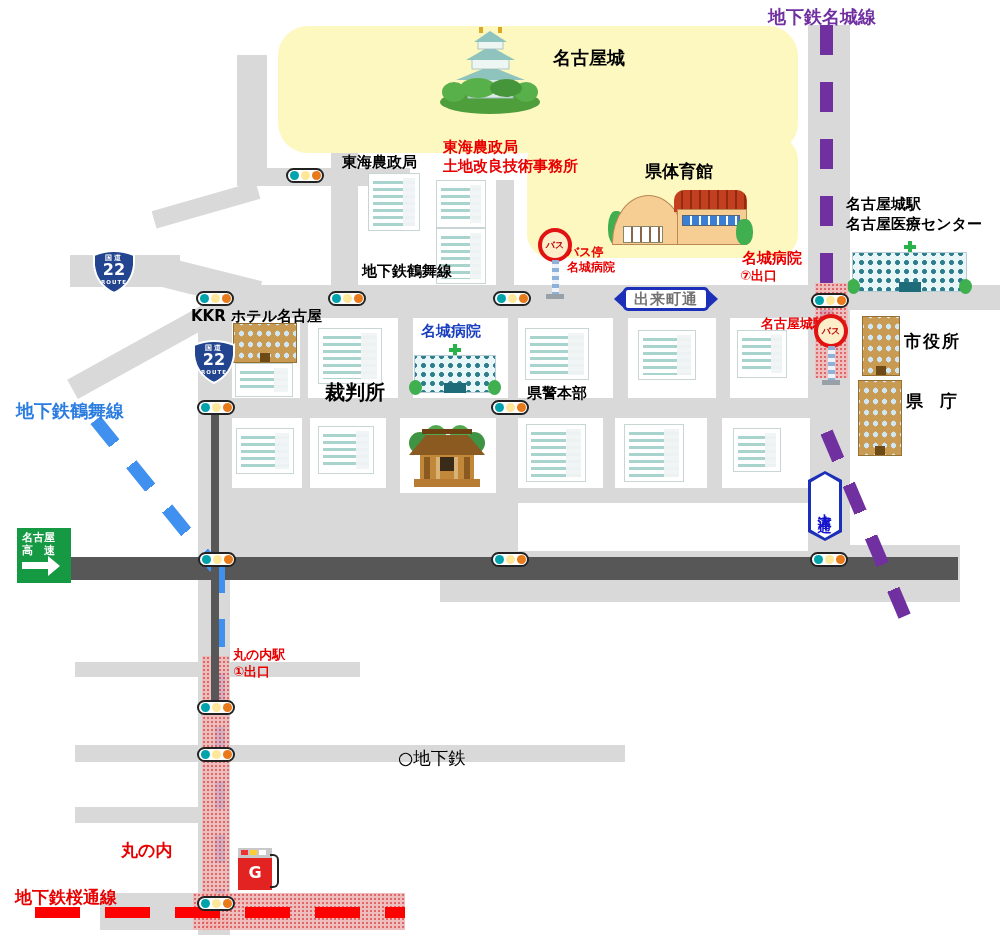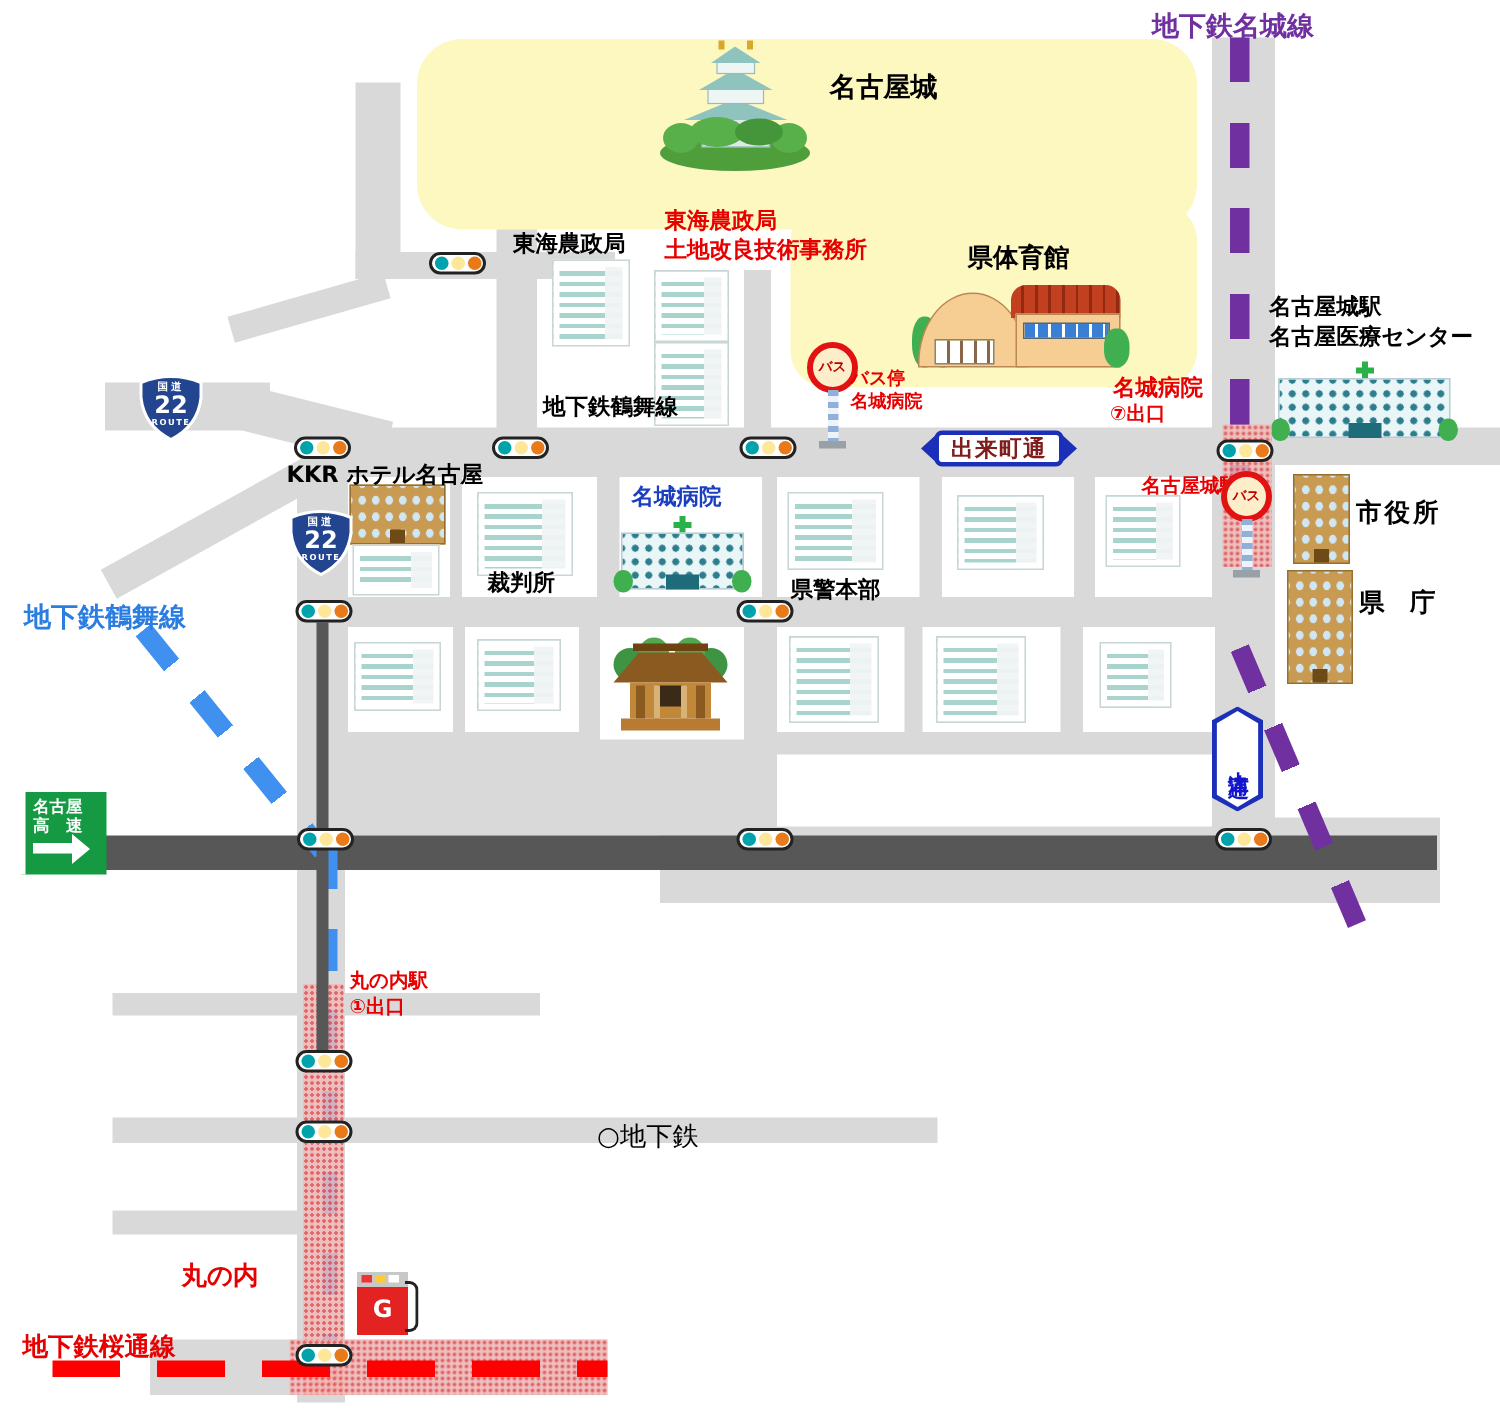--- a/index.html
+++ b/index.html
@@ -58,21 +58,21 @@
   .gym .doors{position:absolute;left:8%;bottom:4%;width:28%;height:24%;
       background:repeating-linear-gradient(90deg,#fff 0 7px,#88664a 7px 9px);border:1px solid #886;}
   .gym .tree{position:absolute;bottom:0;width:17px;height:34px;background:#3faf4f;border-radius:45%;}
   
   .lbl{position:absolute;z-index:7;white-space:nowrap;font-weight:bold;color:#000;}
   .red{color:#e80000;} .blue{color:#1414cc;} .purp{color:var(--meijo-purple);} .tblue{color:#2b7de0;}
   
   .deki{position:absolute;display:flex;align-items:center;z-index:7;}
   .deki .tri-l{width:0;height:0;border-top:11px solid transparent;border-bottom:11px solid transparent;border-right:12px solid var(--sign-blue);margin-right:-3px;}
   .deki .tri-r{width:0;height:0;border-top:11px solid transparent;border-bottom:11px solid transparent;border-left:12px solid var(--sign-blue);margin-left:-3px;}
-  .deki .pill{height:24px;background:#fff;border:3px solid var(--sign-blue);border-radius:5px;color:#7f1d1d;
+  .deki .pill{height:24px;background:#fff;border:3px solid var(--sign-blue);border-radius:5px;color:#737373;
       font-weight:bold;font-size:15px;line-height:19px;padding:0 8px;letter-spacing:1px;box-sizing:border-box;}
   
   .otsu{position:absolute;width:34px;height:70px;z-index:7;}
   .otsu .outer{position:absolute;inset:0;background:var(--sign-blue);
       clip-path:polygon(50% 0,100% 13%,100% 87%,50% 100%,0 87%,0 13%);}
   .otsu .inner{position:absolute;inset:3px;background:#fff;
       clip-path:polygon(50% 0,100% 13%,100% 87%,50% 100%,0 87%,0 13%);}
   .otsu .txt{position:absolute;inset:0;display:flex;align-items:center;justify-content:center;
       writing-mode:vertical-rl;color:#1414cc;font-weight:bold;font-size:14px;letter-spacing:2px;}
   
@@ -249,21 +249,21 @@
         <path d="M2,7 Q22,-1 42,7 L42,17 Q40,36 22,45 Q4,36 2,17 Z" fill="#23458f" stroke="#fff" stroke-width="2"></path>
       </svg>
     <span class="t1">国道</span>
     <span class="t2">22</span>
     <span class="t3">ROUTE</span>
   </div>
 
   <div class="lbl" style="left:191px;top:307px;font-size:15px;">KKR ホテル名古屋</div>
   <div class="brown" style="left:233px;top:323px;width:62px;height:38px;"></div>
 
-  <div class="lbl" style="left:325px;top:379px;font-size:15px;">裁判所</div>
+  <div class="lbl" style="left:325px;top:379px;font-size:20px;">裁判所</div>
   <div class="lbl blue" style="left:421px;top:322px;font-size:15px;color:#1a3fbf;">名城病院</div>
   <div class="hospital" style="left:414px;top:343px;width:82px;height:50px;">
     <div class="cross"></div>
     <div class="hbody"></div>
     <div class="door"></div>
     <div class="bush l"></div>
     <div class="bush r"></div>
   </div>
   <div class="lbl" style="left:527px;top:384px;font-size:15px;">県警本部</div>
 

